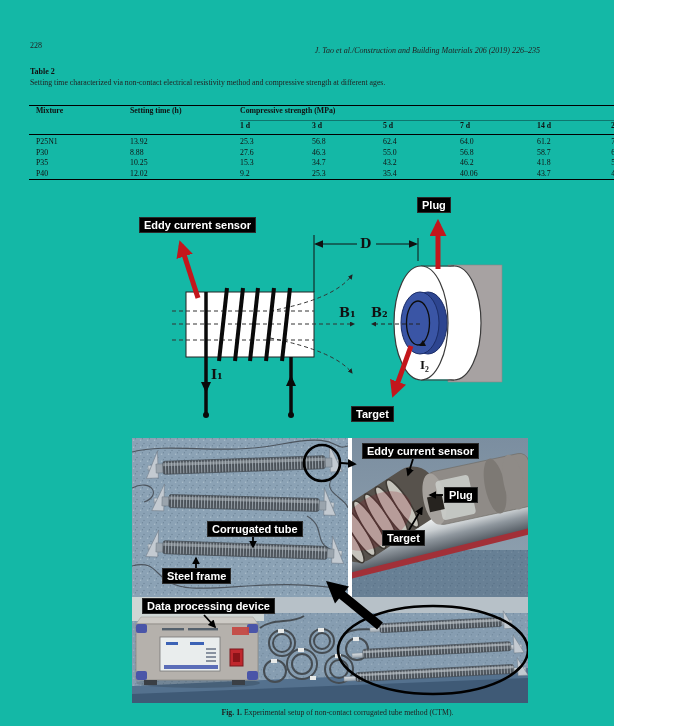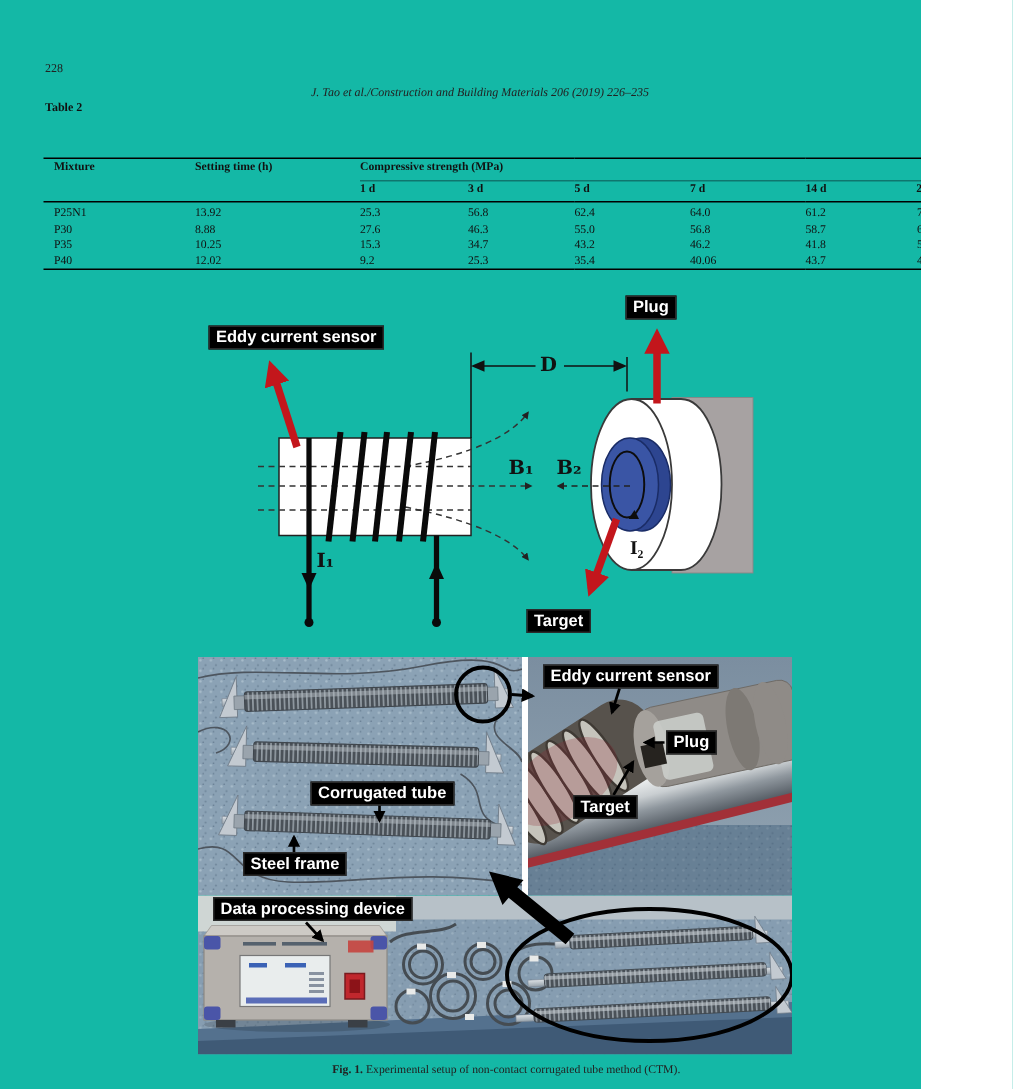--- a/index.html
+++ b/index.html
@@ -1,19 +1,19 @@
 <!DOCTYPE html>
 <html><head>
 <meta charset="utf-8">
 <style>
   html,body{margin:0;padding:0;background:#fff;}
   .page{position:relative;width:614px;height:726px;background:#14b8a6;overflow:hidden;
         font-family:"Liberation Serif",serif;color:#111;}
   .runhead-num{position:absolute;left:30px;top:41px;font:8px "Liberation Serif",serif;color:#222;}
-  .runhead-cit{position:absolute;left:100px;top:57px;width:440px;text-align:center;
+  .runhead-cit{position:absolute;left:100px;top:46px;width:440px;text-align:right;
                font:italic 8px "Liberation Serif",serif;color:#222;}
   .tbl-label{position:absolute;left:30px;top:67px;font:bold 8px "Liberation Serif",serif;}
   .tbl-caption{position:absolute;left:30px;top:78px;width:560px;font:7.8px "Liberation Serif",serif;color:#222;}
   .tbl-wrap{position:absolute;left:29px;top:105px;width:596px;}
   table.t2{width:596px;border-collapse:collapse;table-layout:fixed;
            font:7.8px "Liberation Serif",serif;color:#111;
            border-top:1px solid #000;border-bottom:1px solid #000;}
   table.t2 th, table.t2 td{padding:0;text-align:left;font-weight:normal;vertical-align:top;}
   table.t2 th{font-weight:bold;}
   table.t2 .r1 th{height:14px;}
@@ -35,20 +35,21 @@
 </style>
 </head>
 <body>
 
 <div class="page">
 
   <div class="runhead-num">228</div>
   <div class="runhead-cit">J. Tao et al./Construction and Building Materials 206 (2019) 226–235</div>
 
   <div class="tbl-label">Table 2</div>
+  <div class="tbl-caption">Setting time characterized via non-contact electrical resistivity method and compressive strength at different ages.</div>
 
   <div class="tbl-wrap">
     <table class="t2">
       <colgroup>
         <col style="width:101px">
           <col style="width:110px">
           <col style="width:72px">
           <col style="width:71px">
         <col style="width:77px">
           <col style="width:77px">

